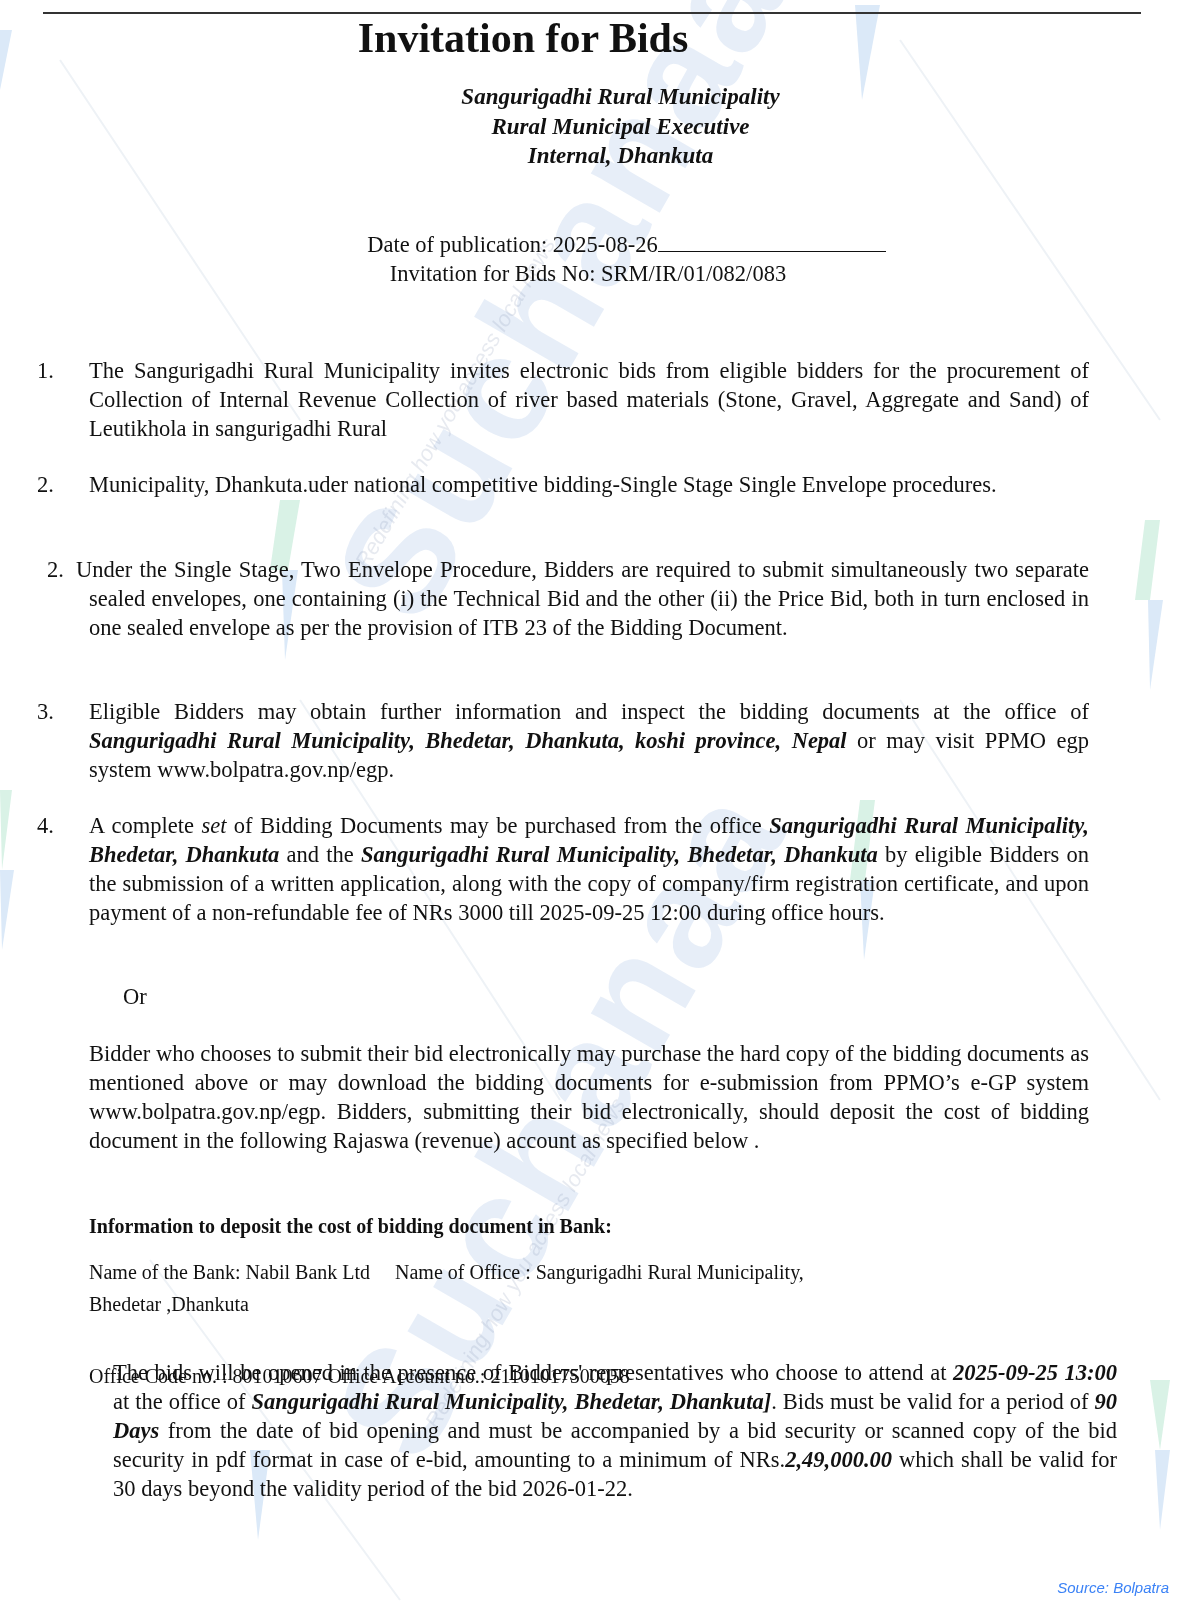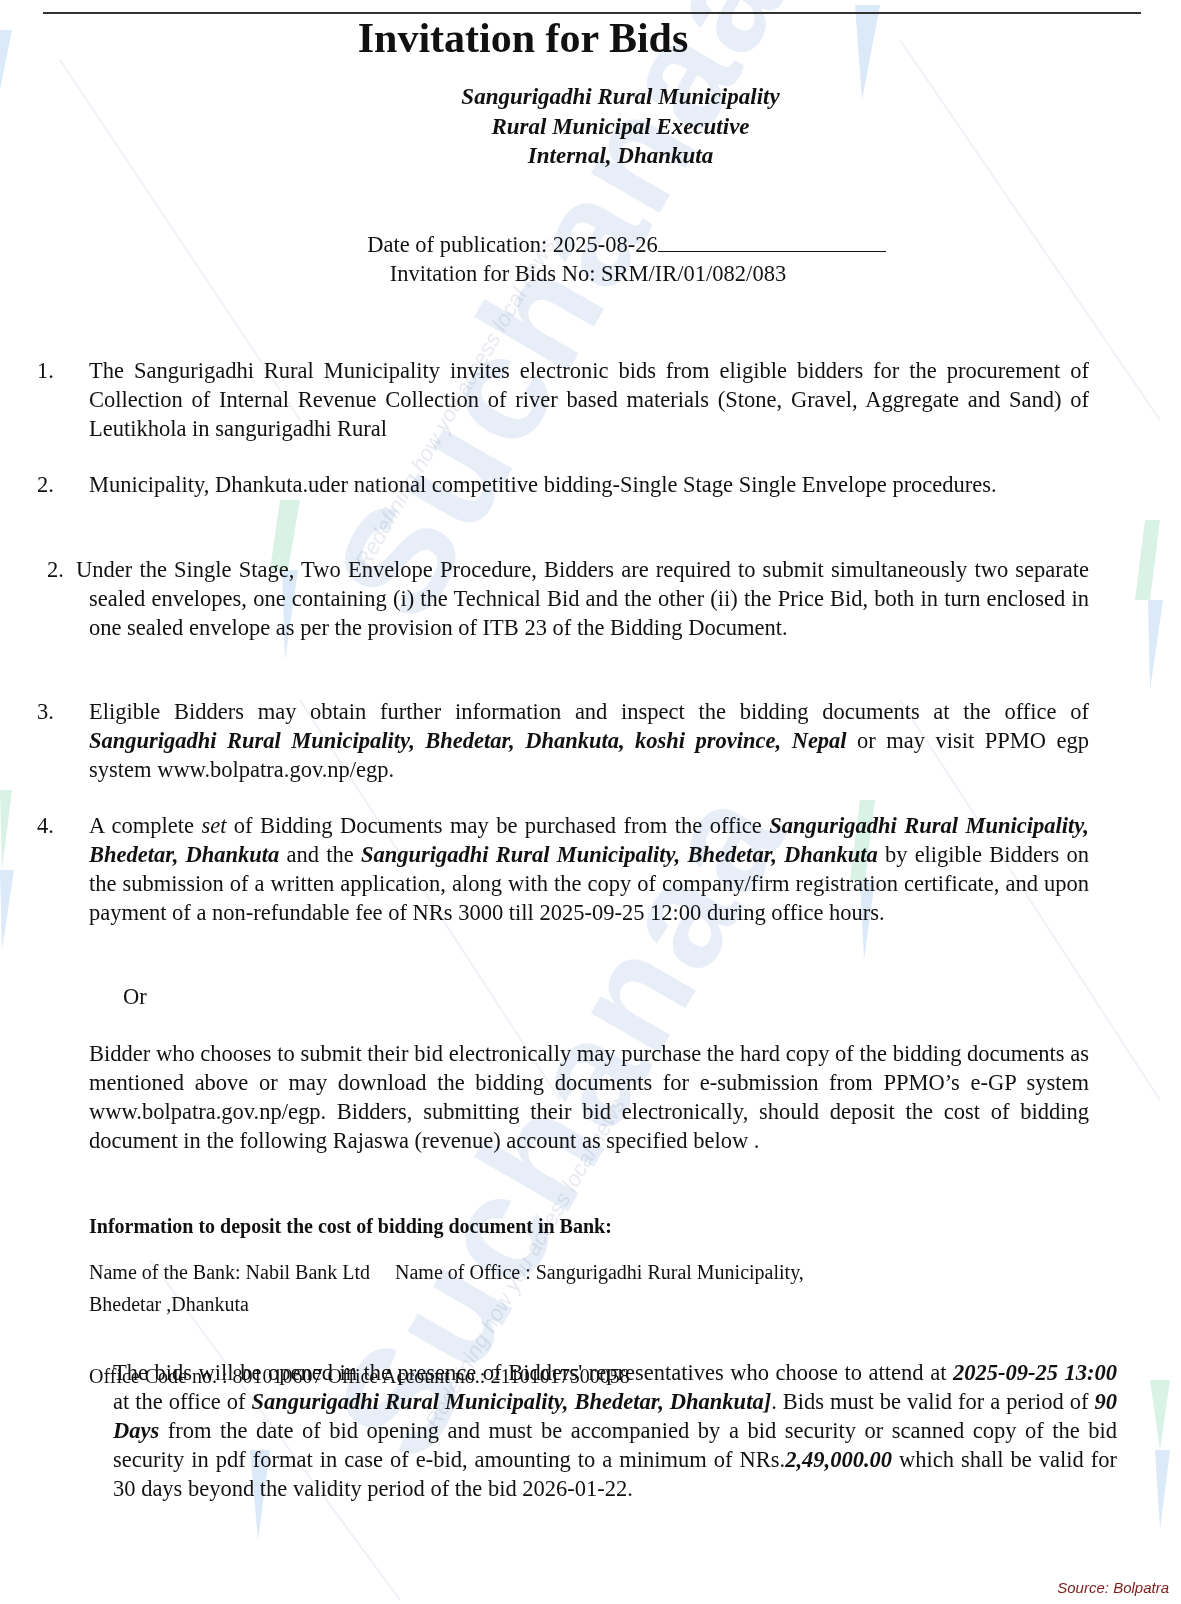--- a/index.html
+++ b/index.html
@@ -28,21 +28,21 @@
   .pubinfo { position: absolute; top: 230px; left: 0; width: 1181px; text-align: center;
     font-size: 22.5px; line-height: 29px; }
   .pub-line { display: inline-block; width: 228px; border-bottom: 1.5px solid #111; height: 18px; vertical-align: baseline; }
   .para { position: absolute; font-size: 22.5px; line-height: 29px; text-align: justify; }
   .para .num { position: absolute; left: -52px; top: 0; }
   .sans { font-family: Liberation Serif, serif; font-size: 20px; position: absolute; left: 89px; }
   .bold { font-weight: bold; }
   .bi { font-weight: bold; font-style: italic; }
   .it { font-style: italic; }
   .source { position: absolute; right: 12px; top: 1579px; font-family: "Liberation Sans", sans-serif;
-    font-style: italic; font-size: 15px; color: #7f1d1d; }
+    font-style: italic; font-size: 15px; color: #3b82f6; }
 </style>
 </head>
 <body>
 
 <div class="wm" style="left:0;top:0;width:1181px;height:1604px;">
   <svg class="wm-shape" width="1181" height="1604" style="left:0;top:0;">
     <polygon points="855,5 880,5 862,100" fill="#dbe9f8"></polygon>
     <polygon points="0,30 12,30 0,90" fill="#dbe9f8"></polygon>
     <polygon points="1145,520 1160,520 1150,600 1135,600" fill="#d9f2e6"></polygon>
     <polygon points="1148,600 1163,600 1150,690" fill="#dbe9f8"></polygon>

